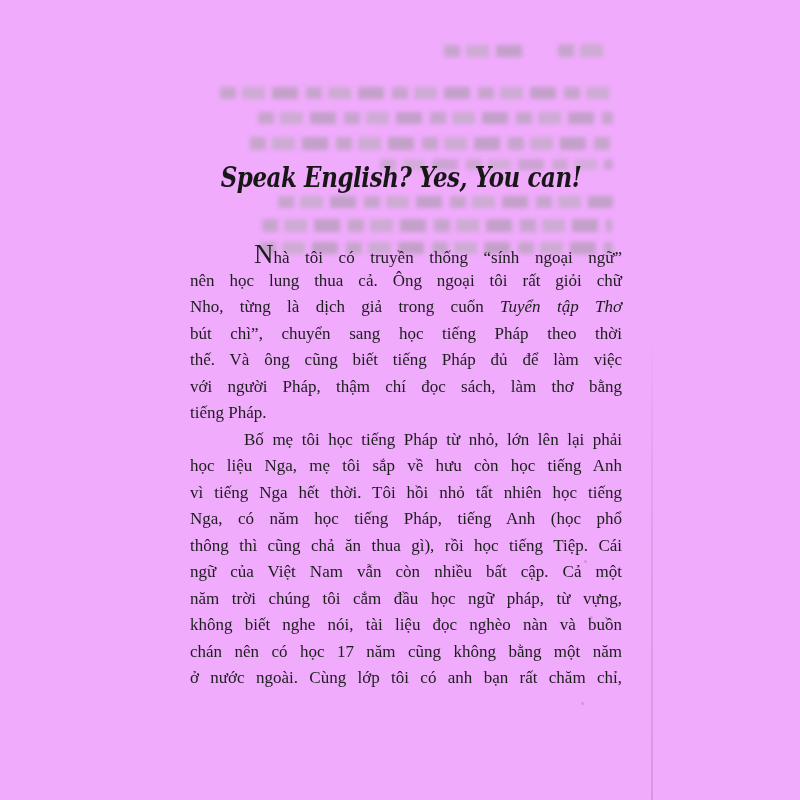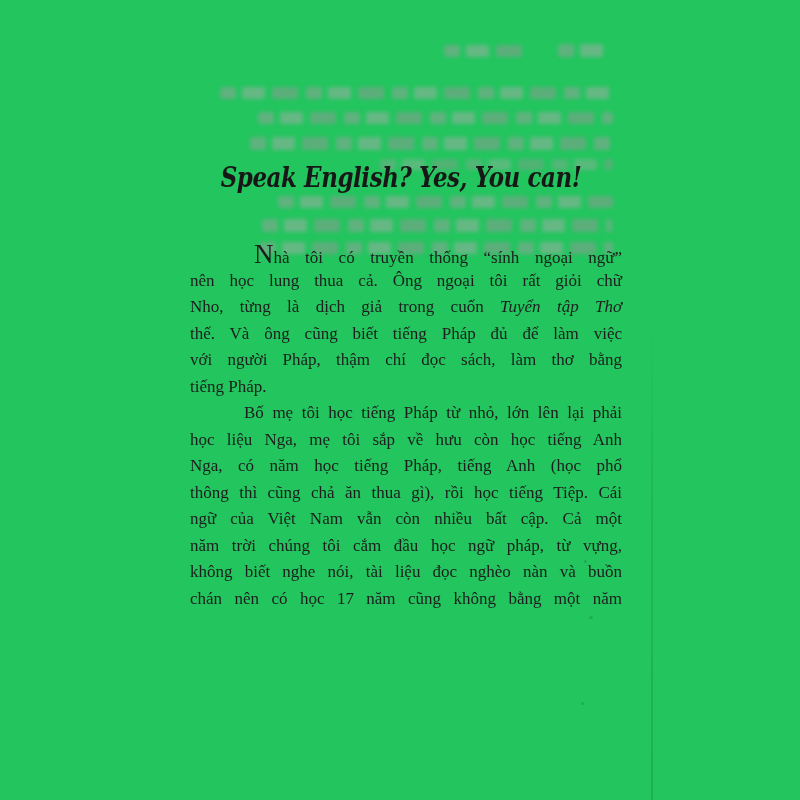--- a/index.html
+++ b/index.html
@@ -1,16 +1,16 @@
 <!DOCTYPE html>
 <html><head>
 <meta charset="utf-8">
 <style>
   html,body{margin:0;padding:0;background:#ffffff;}
-  .page{position:relative;width:800px;height:800px;background:#22c55e;overflow:hidden;
+  .page{position:relative;width:800px;height:800px;background:#f0abfc;overflow:hidden;
         font-family:"Liberation Serif",serif;}
   
   .title{position:absolute;left:185px;top:162px;width:432px;margin:0;
          text-align:center;font-family:"DejaVu Serif",serif;font-style:italic;font-weight:700;
          font-size:27px;color:#171717;letter-spacing:-0.5px;white-space:nowrap;
          transform:scaleX(.85);transform-origin:50% 50%;}
   
   .bodytext{position:absolute;left:190px;top:241px;width:432px;
             font-size:17px;color:#1d1d1d;}
   .line{height:26.5px;line-height:26.5px;text-align:justify;text-align-last:justify;}
@@ -58,31 +58,34 @@
 
   <div class="ghost g5"></div>
   <div class="ghost g6"></div>
   <div class="ghost g7"></div>
 
   <div class="bodytext">
 
     <div class="line ind1"><span class="initcap">N</span><span>hà tôi có truyền thống “sính ngoại ngữ”</span></div>
     <div class="line"><span>nên học lung thua cả. Ông ngoại tôi rất giỏi chữ</span></div>
     <div class="line"><span>Nho, từng là dịch giả trong cuốn </span><span class="it">Tuyển tập Thơ</span></div>
+    <div class="line"><span>bút chì”, chuyển sang học tiếng Pháp theo thời</span></div>
     <div class="line"><span>thế. Và ông cũng biết tiếng Pháp đủ để làm việc</span></div>
     <div class="line"><span>với người Pháp, thậm chí đọc sách, làm thơ bằng</span></div>
     <div class="line endp"><span>tiếng Pháp.</span></div>
 
     <div class="line ind2"><span>Bố mẹ tôi học tiếng Pháp từ nhỏ, lớn lên lại phải</span></div>
     <div class="line"><span>học liệu Nga, mẹ tôi sắp về hưu còn học tiếng Anh</span></div>
+    <div class="line"><span>vì tiếng Nga hết thời. Tôi hồi nhỏ tất nhiên học tiếng</span></div>
     <div class="line"><span>Nga, có năm học tiếng Pháp, tiếng Anh (học phổ</span></div>
     <div class="line"><span>thông thì cũng chả ăn thua gì), rồi học tiếng Tiệp. Cái</span></div>
     <div class="line"><span>ngữ của Việt Nam vẫn còn nhiều bất cập. Cả một</span></div>
     <div class="line"><span>năm trời chúng tôi cắm đầu học ngữ pháp, từ vựng,</span></div>
     <div class="line"><span>không biết nghe nói, tài liệu đọc nghèo nàn và buồn</span></div>
     <div class="line"><span>chán nên có học 17 năm cũng không bằng một năm</span></div>
+    <div class="line"><span>ở nước ngoài. Cùng lớp tôi có anh bạn rất chăm chỉ,</span></div>
   </div>
 
   <div class="fold"></div>
   <div class="speck s1"></div>
   <div class="speck s2"></div>
   <div class="speck s3"></div>
 </div>
 
 </body></html>

